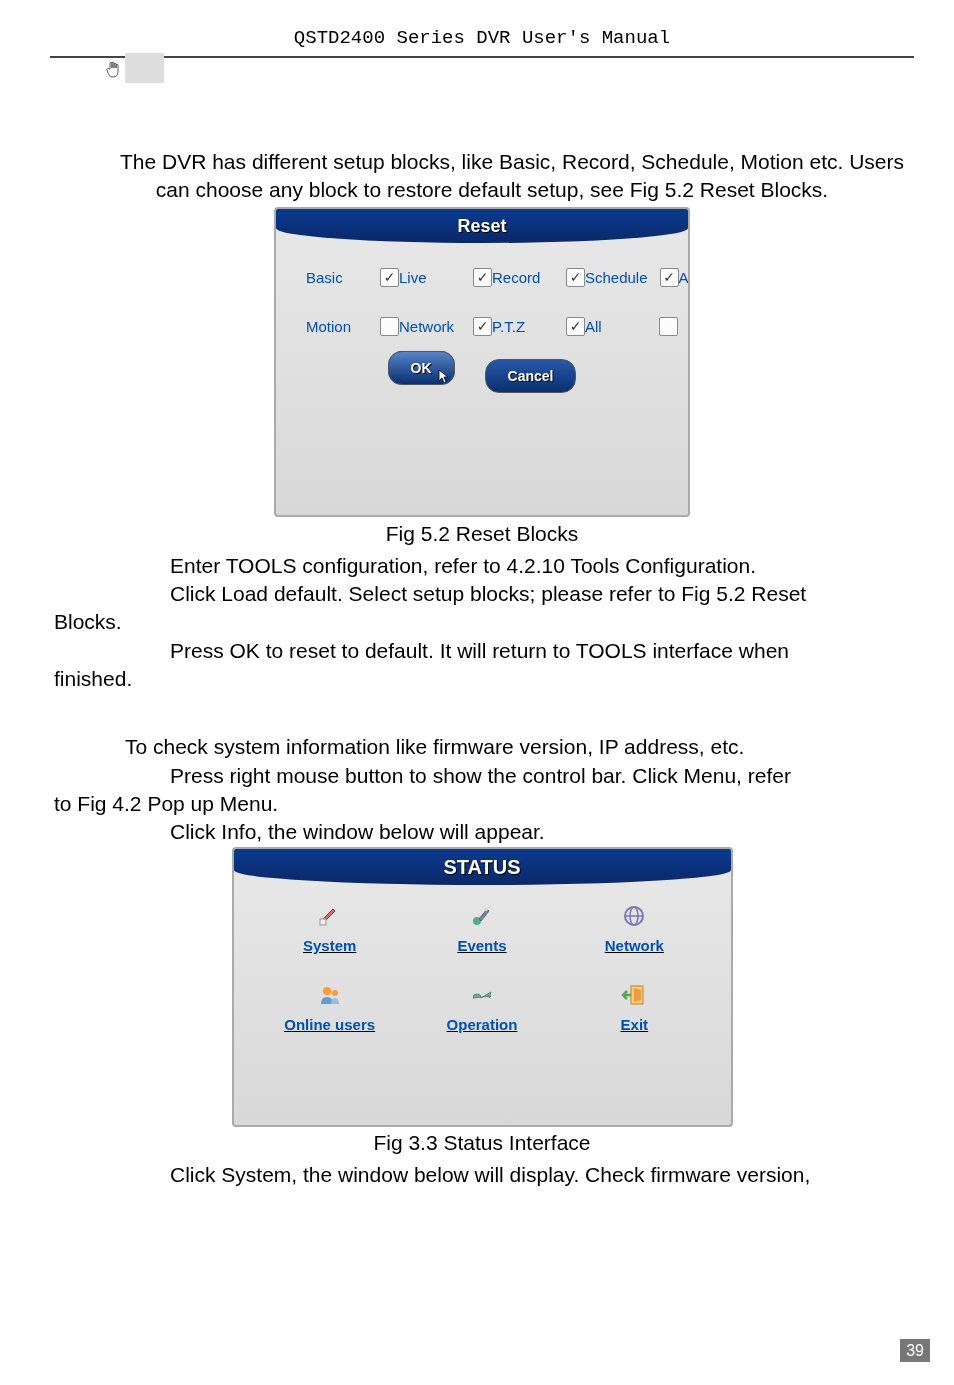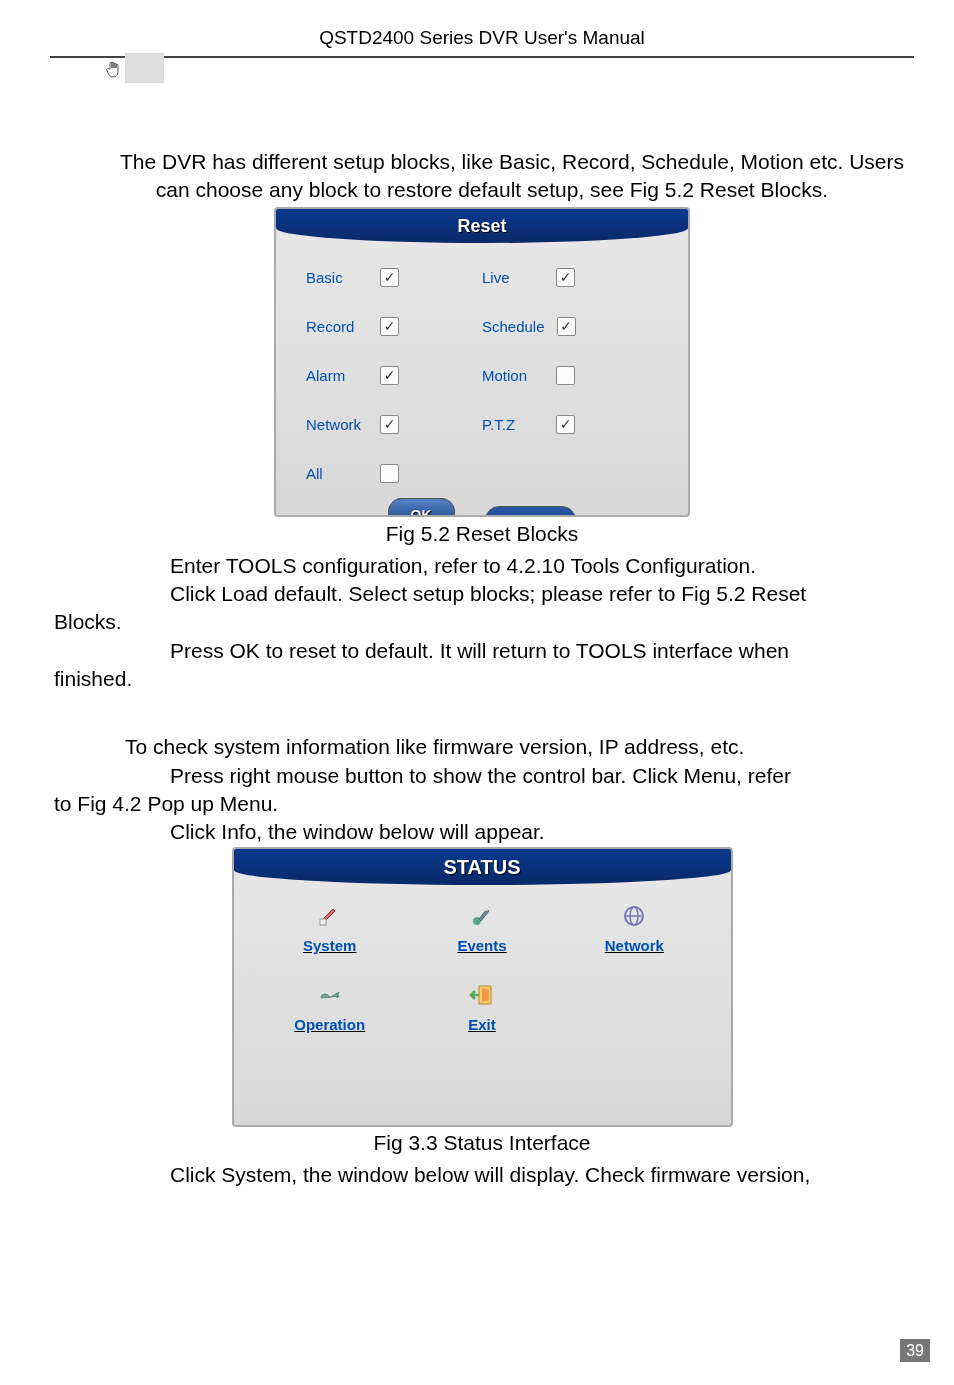--- a/index.html
+++ b/index.html
@@ -16,20 +16,21 @@
       position: relative;
     }
     .page {
       padding: 20px 40px 20px 50px;
     }
     .header-title {
       text-align: center;
       font-size: 19px;
       font-weight: normal;
       margin: 7px 0;
+      font-family: Liberation Mono, monospace;
     }
     .hr1 {
       border: none;
       border-top: 2px solid #444;
       margin-top: 3px;
     }
     .cursor-icon {
       position: absolute;
       left: 105px;
       top: 60px;
@@ -71,21 +72,21 @@
       color: #fff;
       font-size: 18px;
       font-weight: bold;
       text-align: center;
       line-height: 34px;
       text-shadow: 1px 1px 1px #000;
       border-radius: 0 0 80% 80% / 0 0 24px 24px;
     }
     .reset-grid {
       display: grid;
-      grid-template-columns: 1fr 1fr;
+      grid-template-columns: 1fr 1fr 1fr 1fr 1fr;
       padding: 25px 30px 5px 30px;
       row-gap: 30px;
     }
     .reset-cell {
       display: flex;
       align-items: center;
       gap: 12px;
     }
     .reset-label {
       color: #0050b0;
@@ -319,20 +320,31 @@
                 <circle cx="15" cy="15" r="9" fill="none" stroke="#77b" stroke-width="2"></circle>
                 <ellipse cx="15" cy="15" rx="4" ry="9" fill="none" stroke="#77b" stroke-width="1.5"></ellipse>
                 <line x1="6" y1="15" x2="24" y2="15" stroke="#77b" stroke-width="1.5"></line>
               </svg>
           </div>
           <div class="status-label">Network</div>
         </div>
         <div class="status-cell">
           <div class="status-icon">
             <svg width="30" height="30" viewBox="0 0 30 30">
+                <circle cx="12" cy="11" r="4" fill="#f93"></circle>
+                <path d="M6 24 Q6 17 12 17 Q18 17 18 24 Z" fill="#69c"></path>
+                <circle cx="20" cy="13" r="3" fill="#f93"></circle>
+                <path d="M16 24 Q16 18 20 18 Q24 18 24 24 Z" fill="#9bd"></path>
+              </svg>
+          </div>
+          <div class="status-label">Online users</div>
+        </div>
+        <div class="status-cell">
+          <div class="status-icon">
+            <svg width="30" height="30" viewBox="0 0 30 30">
                 <path d="M6 18 Q6 14 10 14 Q14 14 14 18 L24 12 L22 18 L24 16 Z" fill="#7a9" stroke="#587"></path>
               </svg>
           </div>
           <div class="status-label">Operation</div>
         </div>
         <div class="status-cell">
           <div class="status-icon">
             <svg width="30" height="30" viewBox="0 0 30 30">
                 <rect x="12" y="6" width="12" height="18" fill="#fc6" stroke="#a84"></rect>
                 <path d="M15 8 L15 22 L22 20 L22 10 Z" fill="#e94"></path>

